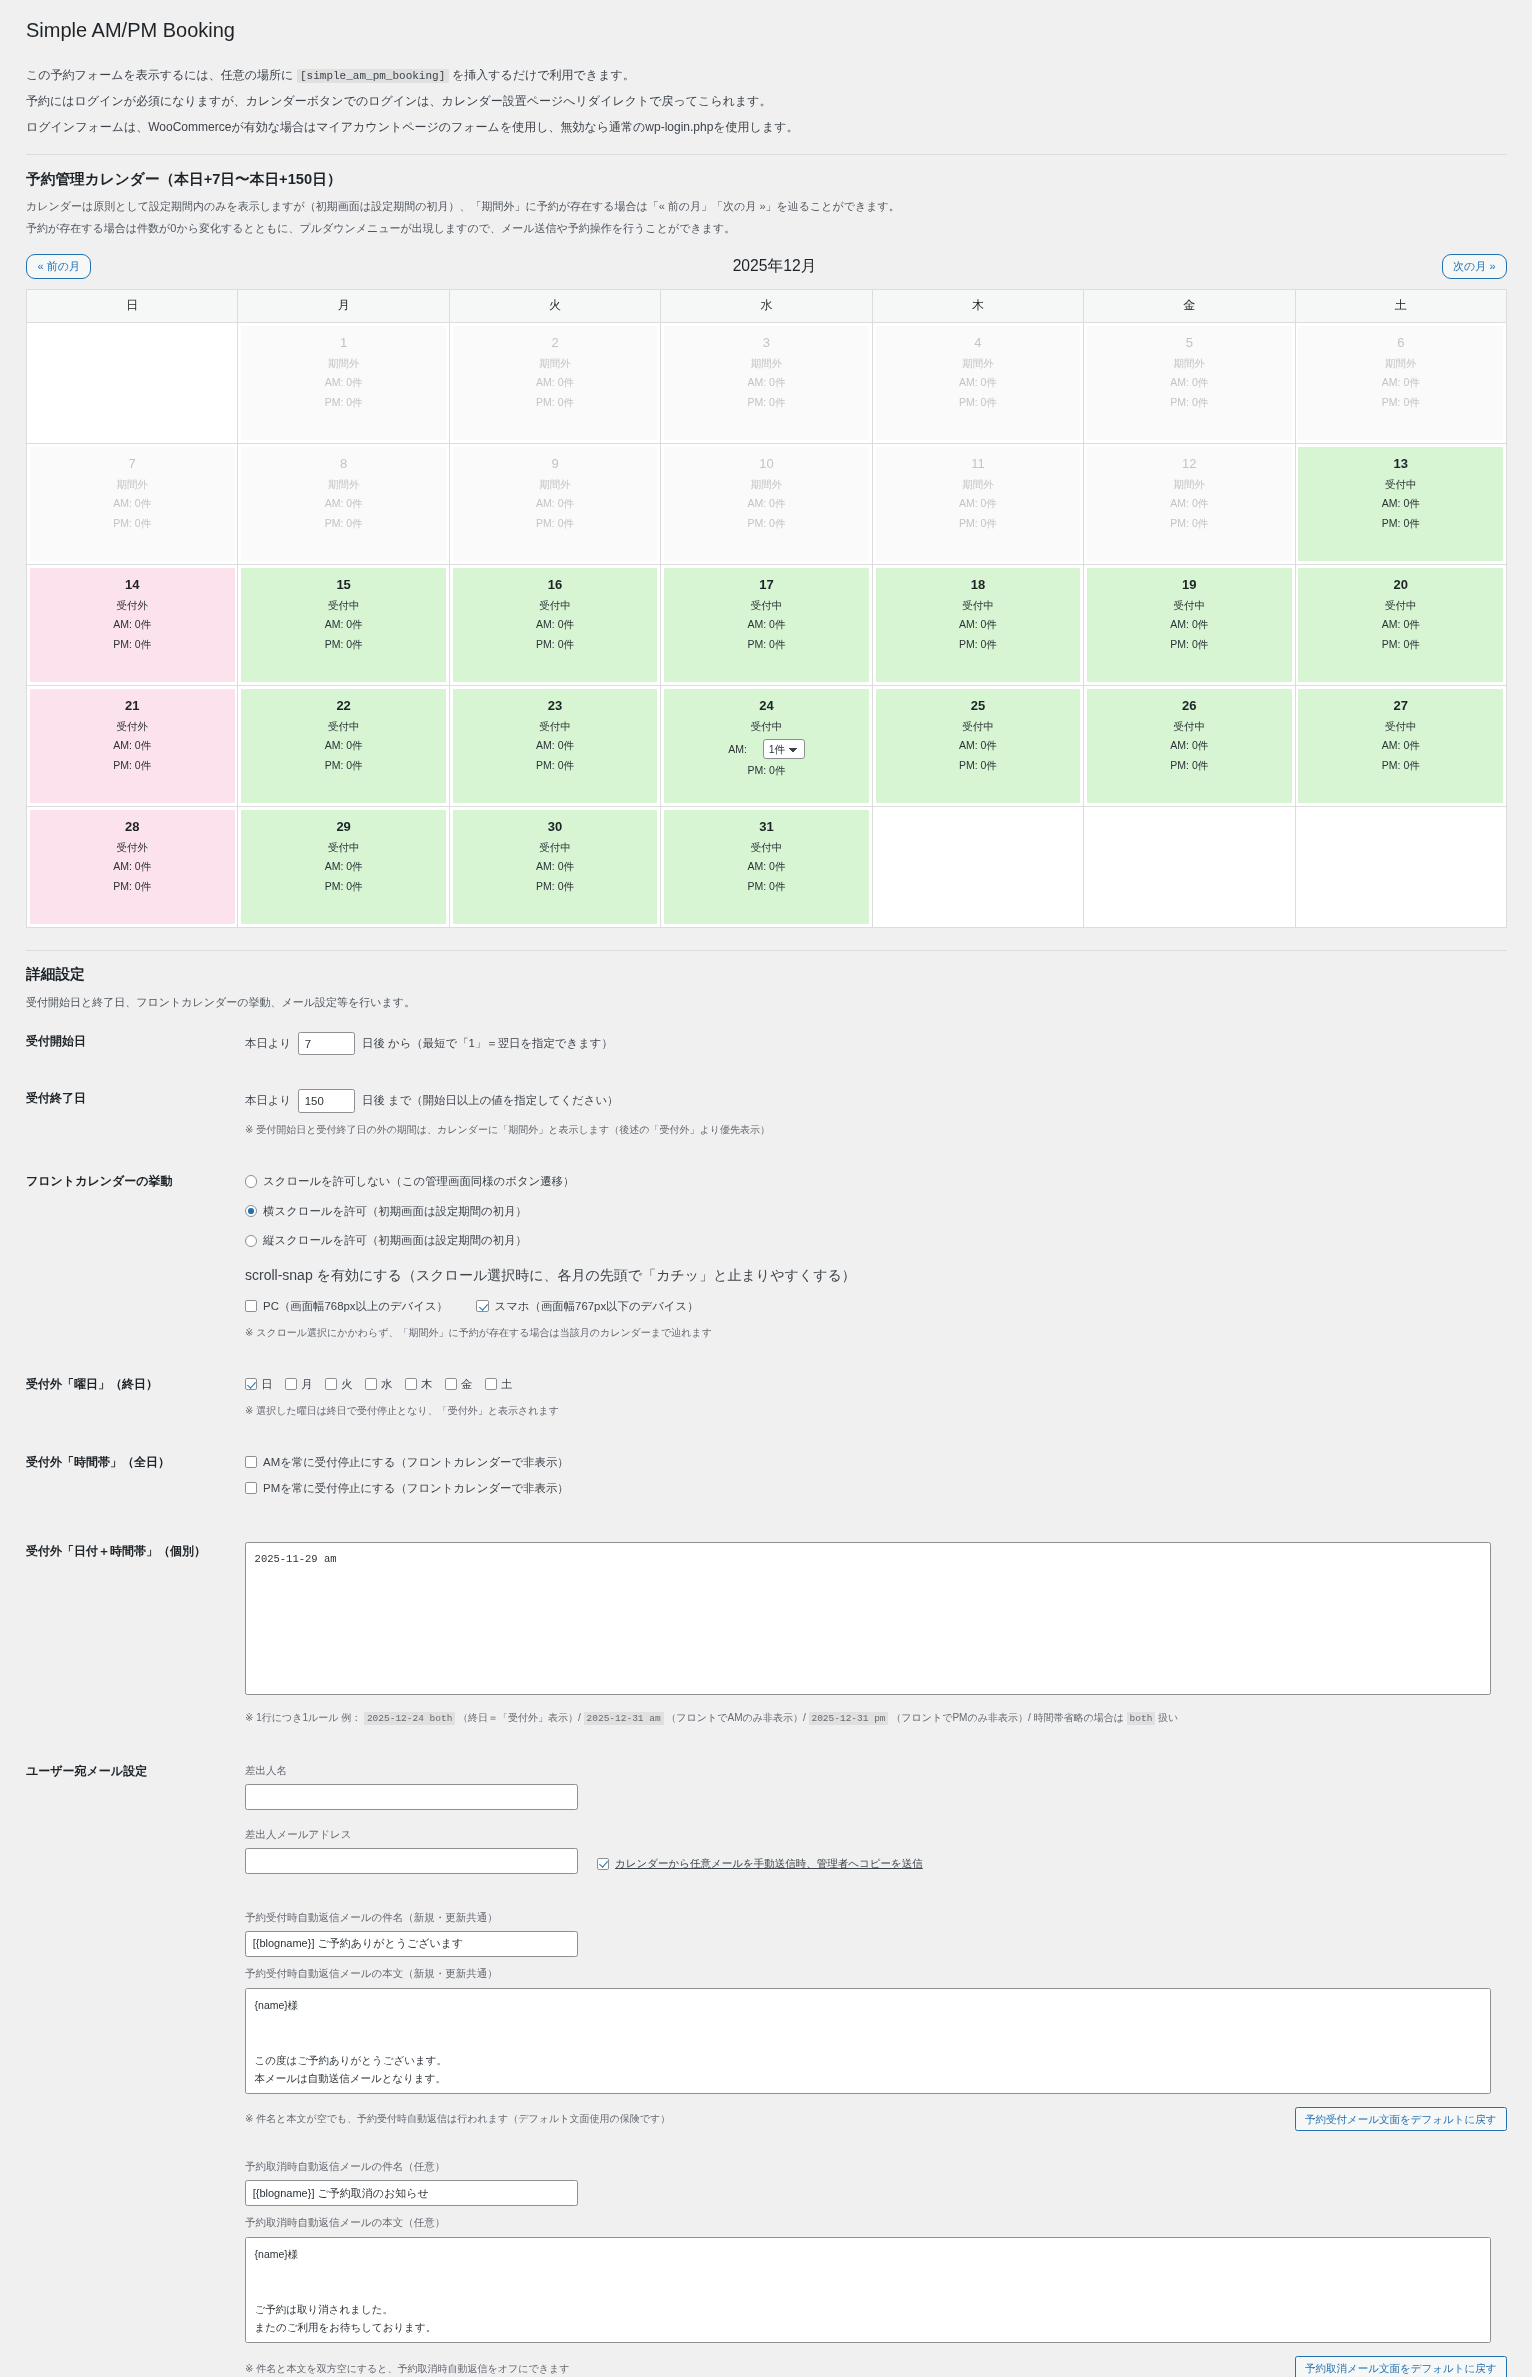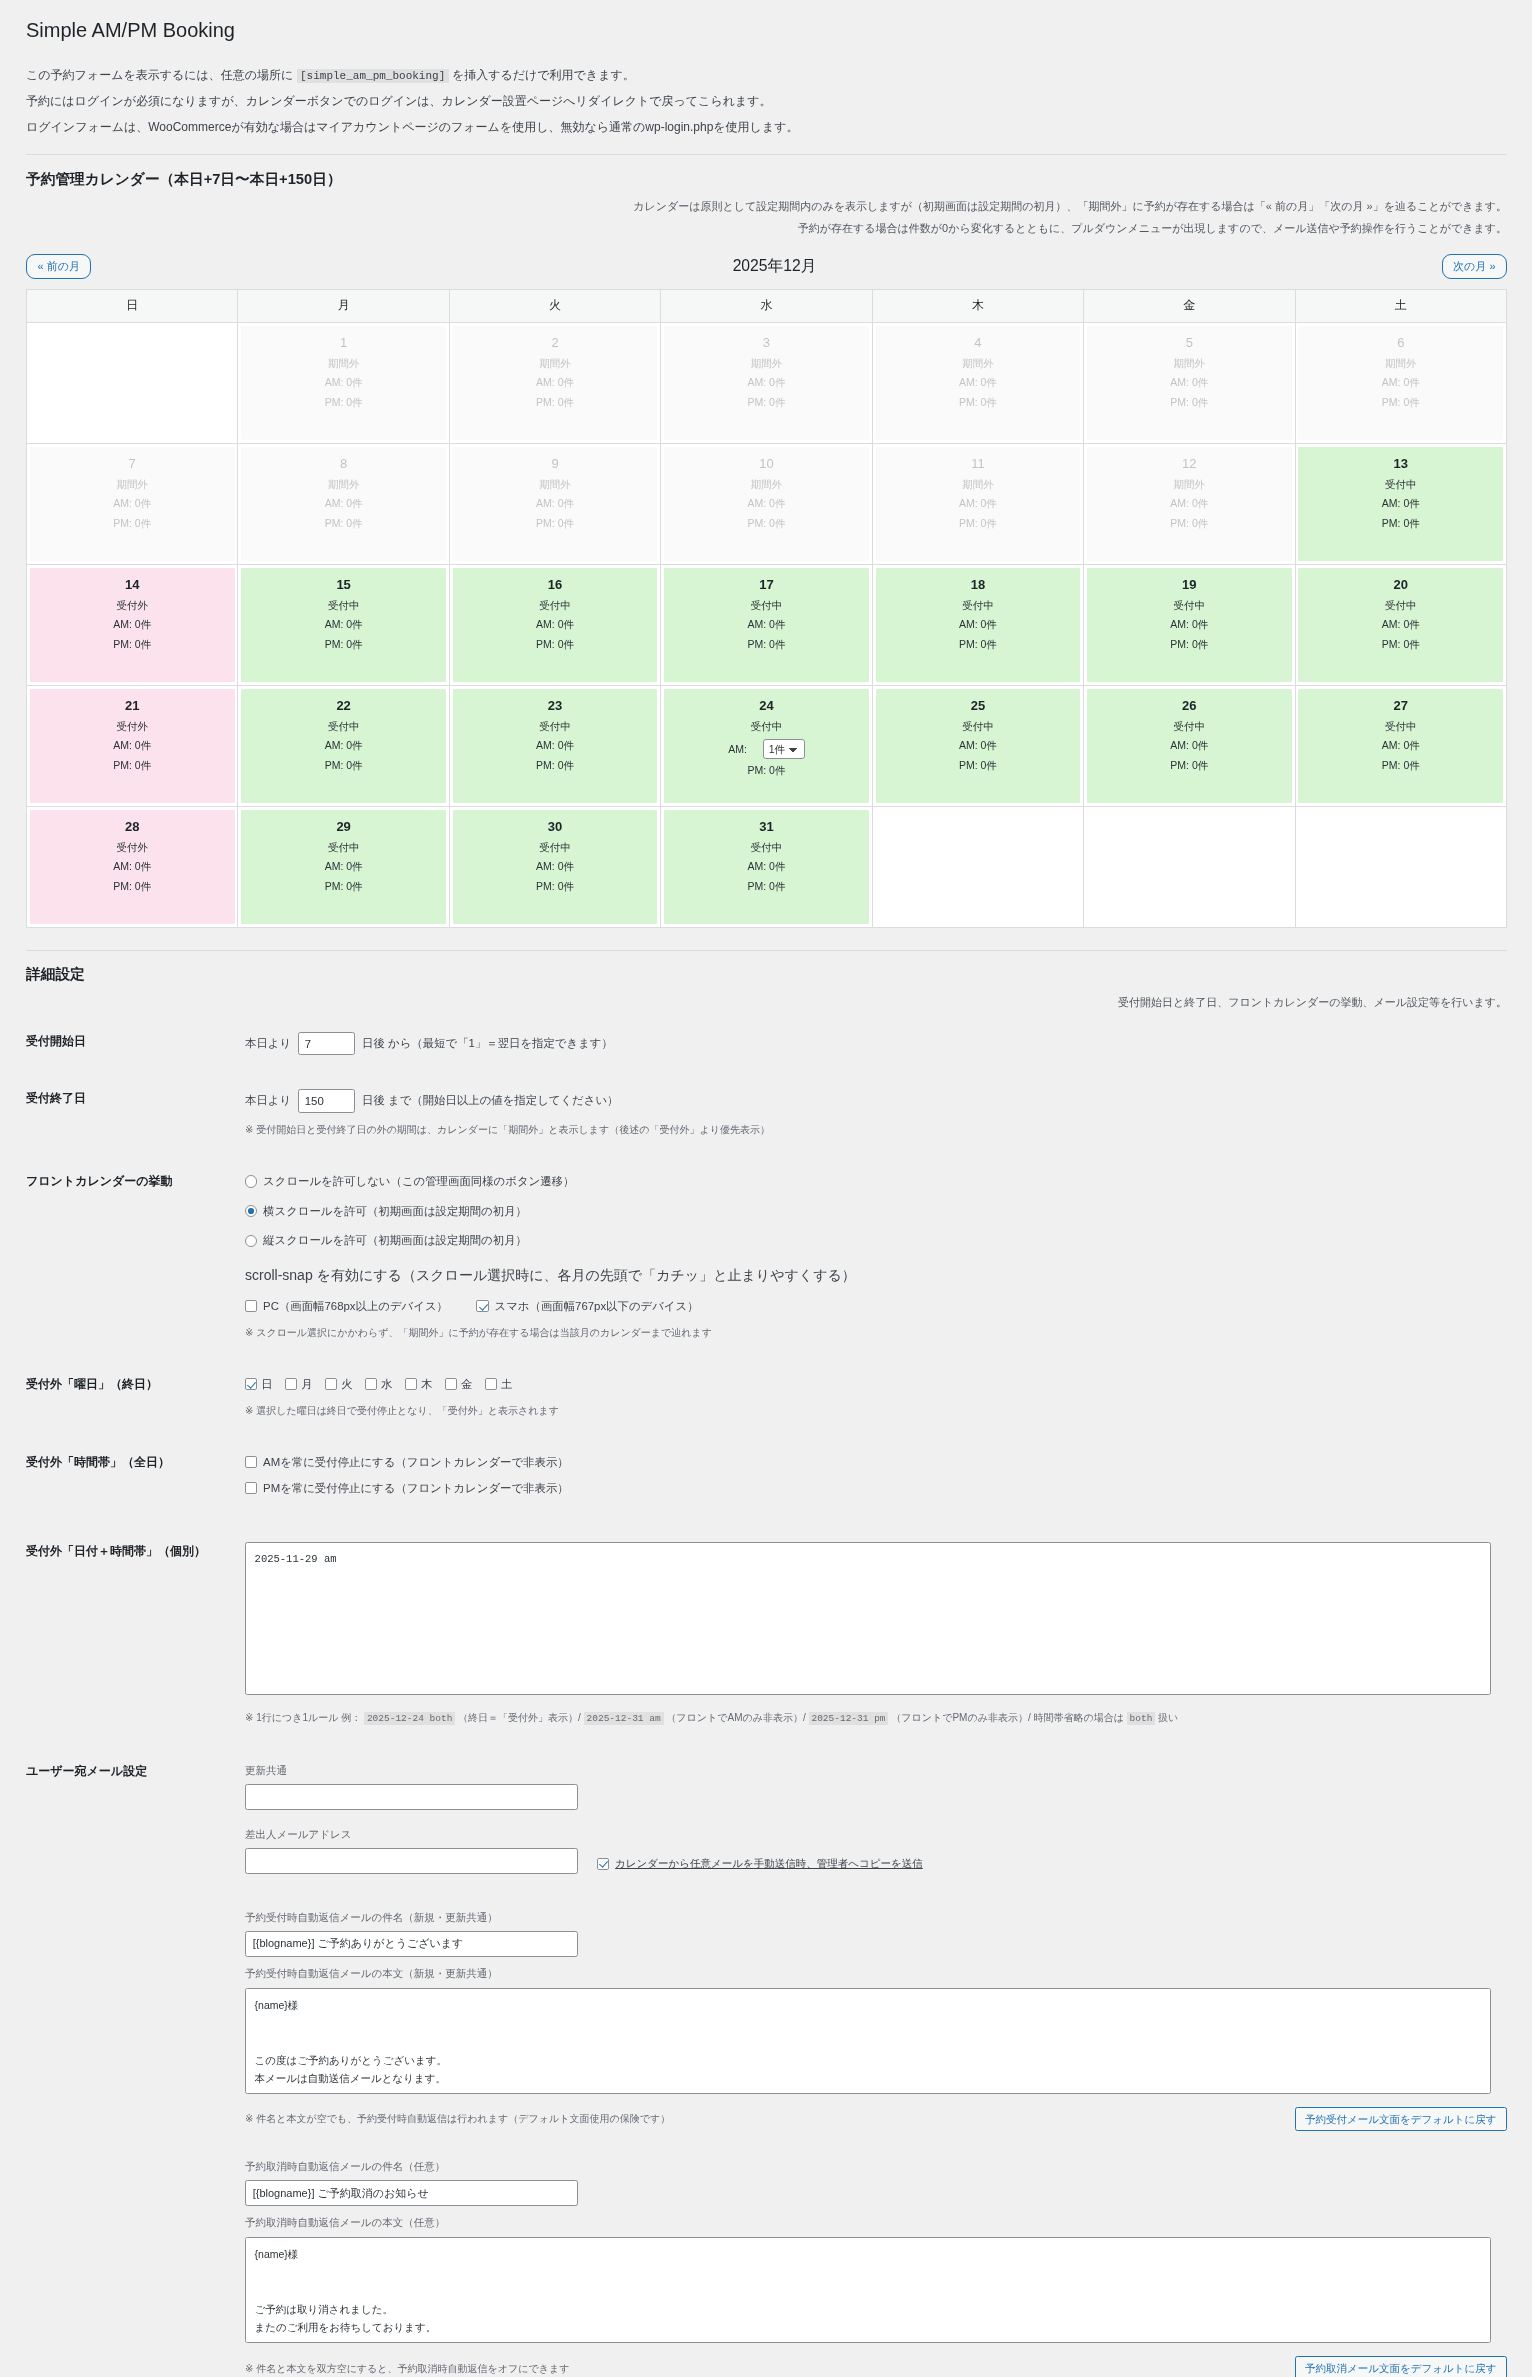--- a/index.html
+++ b/index.html
@@ -44,21 +44,20 @@
     font-size: 14.7px;
     font-weight: 700;
     color: #1d2327;
     margin: 14.3px 0 8.6px 0;
   }
   p.section-note {
     font-size: 11px;
     line-height: 1.75;
     margin: 0 0 2.9px 0;
     color: #50575e;
-    text-align: right;
   }
 
   
   .cal-nav {
     display: flex;
     align-items: center;
     justify-content: space-between;
     margin: 12.4px 0 6.7px 0;
     position: relative;
     height: 31px;
@@ -736,21 +735,21 @@
           <code class="hint-code">both</code>
           <span>扱い</span>
         </p>
       </td>
     </tr>
 
     <tr>
       <th>ユーザー宛メール設定</th>
       <td>
 
-        <div class="field-label">更新共通</div>
+        <div class="field-label">差出人名</div>
         <input class="text-wide" type="text" value="" style="">
 
         <div class="block-gap">
           <div class="field-label">差出人メールアドレス</div>
           <div class="mail-row">
             <input class="text-wide" type="text" value="" style="">
             <div class="check-line" style="margin-bottom:0;padding-top:6.7px">
               <span class="checkbox on"></span>
               <span class="opt-label" style="font-size:10.5px">カレンダーから任意メールを手動送信時、管理者へコピーを送信</span>
             </div>

